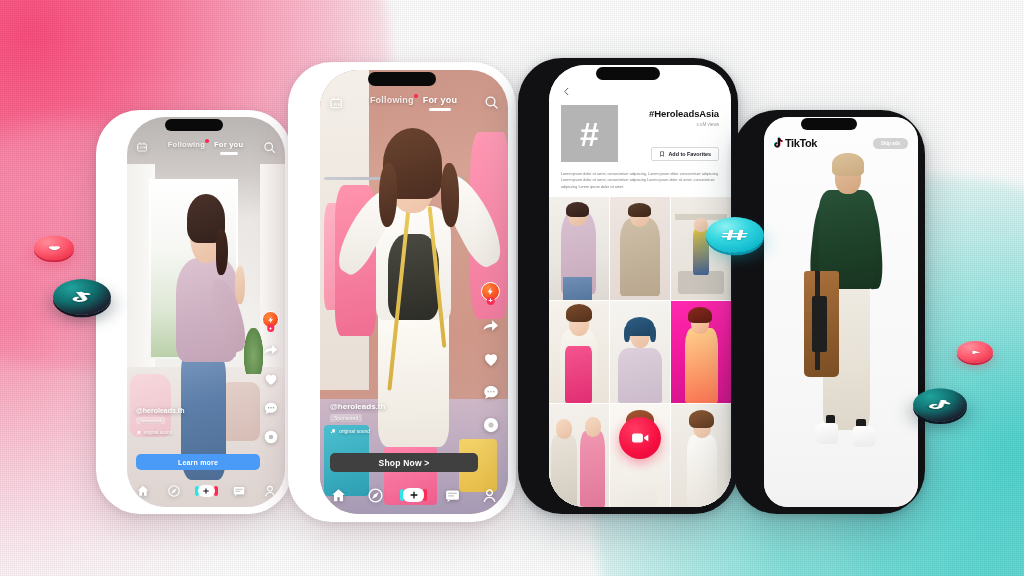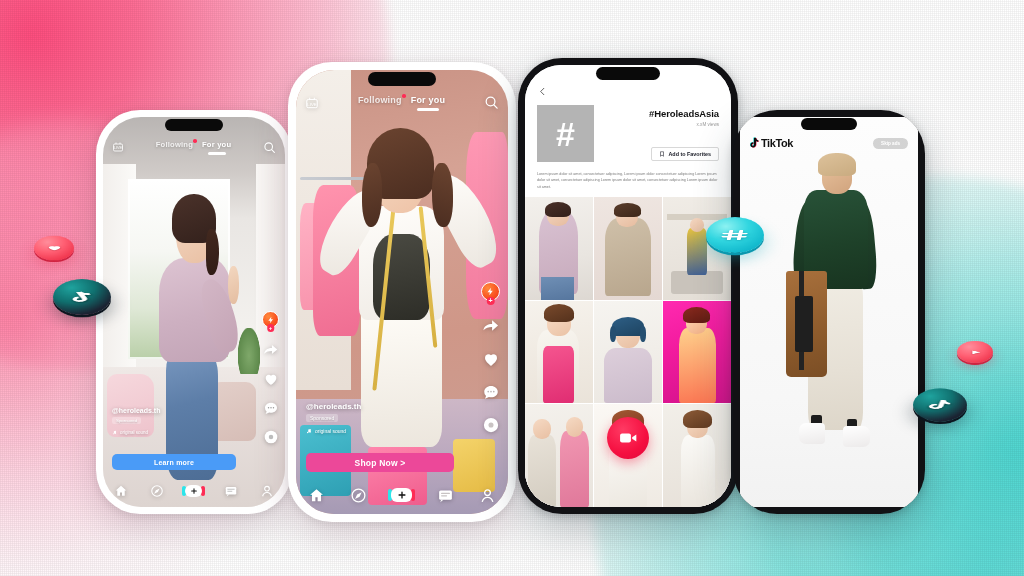--- a/index.html
+++ b/index.html
@@ -62,20 +62,21 @@
   .phone {
     position: absolute;
     border-radius: 44px;
     overflow: hidden;
   }
   .phone .screen {
     position: absolute;
     border-radius: 32px;
     overflow: hidden;
     background: #fff;
+    margin-left: 24px;
   }
   .notch {
     position: absolute;
     left: 50%; transform: translateX(-50%);
     background: #0a0a0a;
     border-radius: 20px;
     z-index: 30;
   }
 
   
@@ -93,21 +94,21 @@
   #phone2 .screen { inset: 8px; border-radius: 38px; }
   #phone2 .notch { top: 10px; width: 68px; height: 14px; }
 
   
   #phone3 { left: 518px; top: 58px; width: 220px; height: 456px; }
   #phone3 .screen { inset: 7px; border-radius: 36px; }
   #phone3 .notch { top: 9px; width: 64px; height: 13px; }
 
   
   #phone4 { left: 733px; top: 110px; width: 192px; height: 404px; }
-  #phone4 .screen { inset: 7px; border-radius: 16px; }
+  #phone4 .screen { inset: 7px; border-radius: 24px; }
   #phone4 .notch { top: 8px; width: 56px; height: 12px; }
 
   
   .feed { position: absolute; inset: 0; overflow: hidden; }
   .feed-photo { position: absolute; inset: 0; }
 
   
   .ph1-bg {
     position: absolute; inset: 0;
     background:
@@ -247,21 +248,21 @@
   .sound-row { display:flex; align-items:center; gap:3px; margin-top:6px; color:#fff;
     text-shadow:0 1px 3px rgba(0,0,0,.35); }
 
   .cta-btn {
     position:absolute; z-index:21; left:9px;
     display:flex; align-items:center; justify-content:center;
     color:#fff; font-weight:700; border-radius:5px;
     letter-spacing:.2px;
   }
   .cta-blue { background:#4a9bf7; }
-  .cta-pink { background:#ec4899; }
+  .cta-pink { background:#404040; }
 
   .tabbar {
     position:absolute; left:0; right:0; bottom:0; z-index:22;
     display:flex; align-items:center; justify-content:space-around;
     background: linear-gradient(180deg, rgba(0,0,0,0) 0%, rgba(0,0,0,0.0) 100%);
   }
   .tab-plus {
     background:#fff; border-radius:6px; position:relative;
     display:flex; align-items:center; justify-content:center;
     color:#111;

